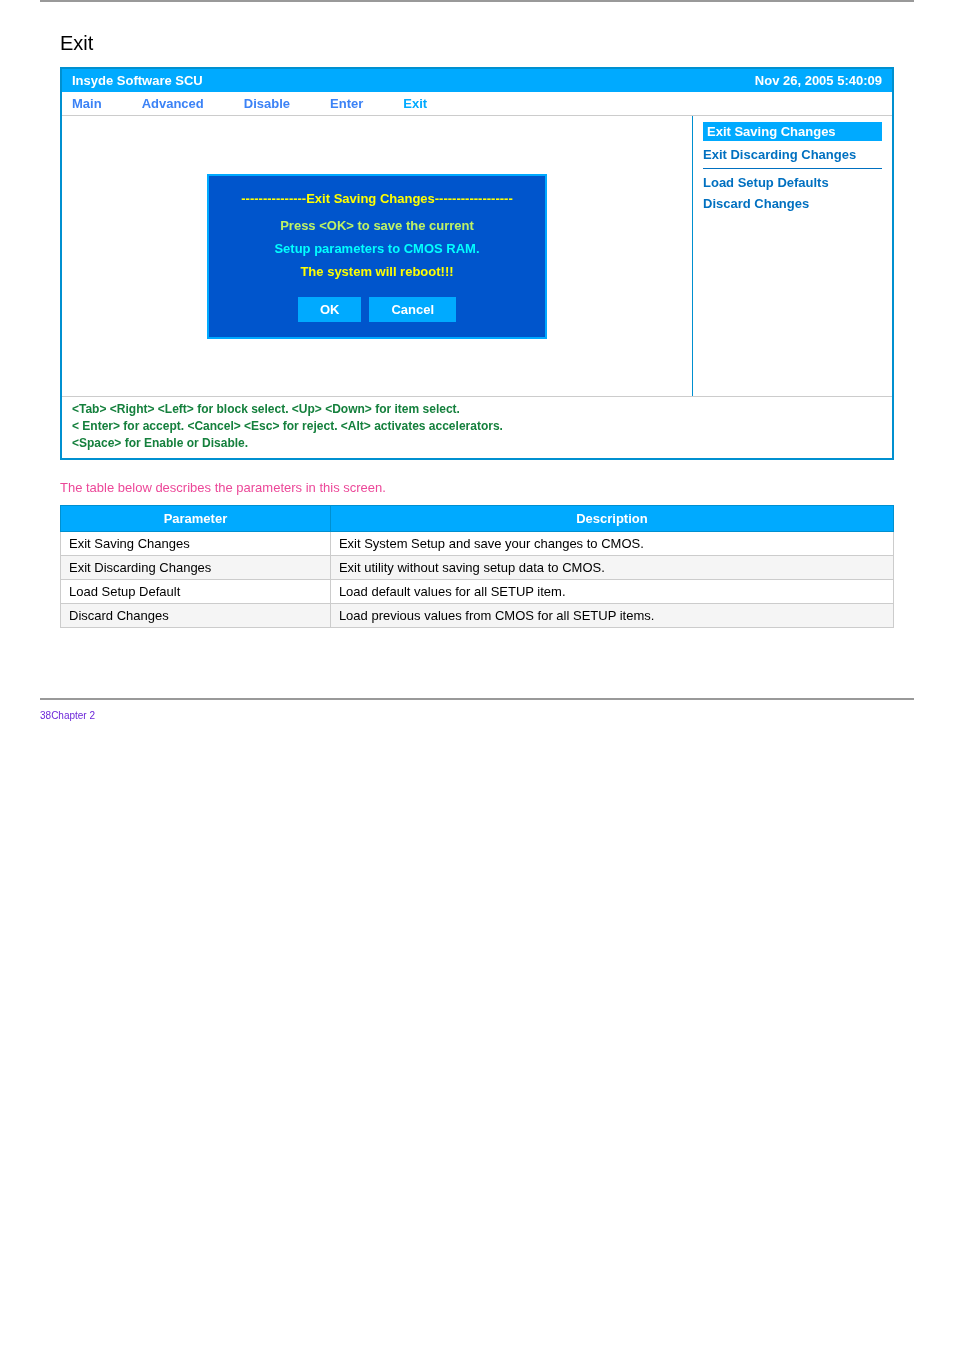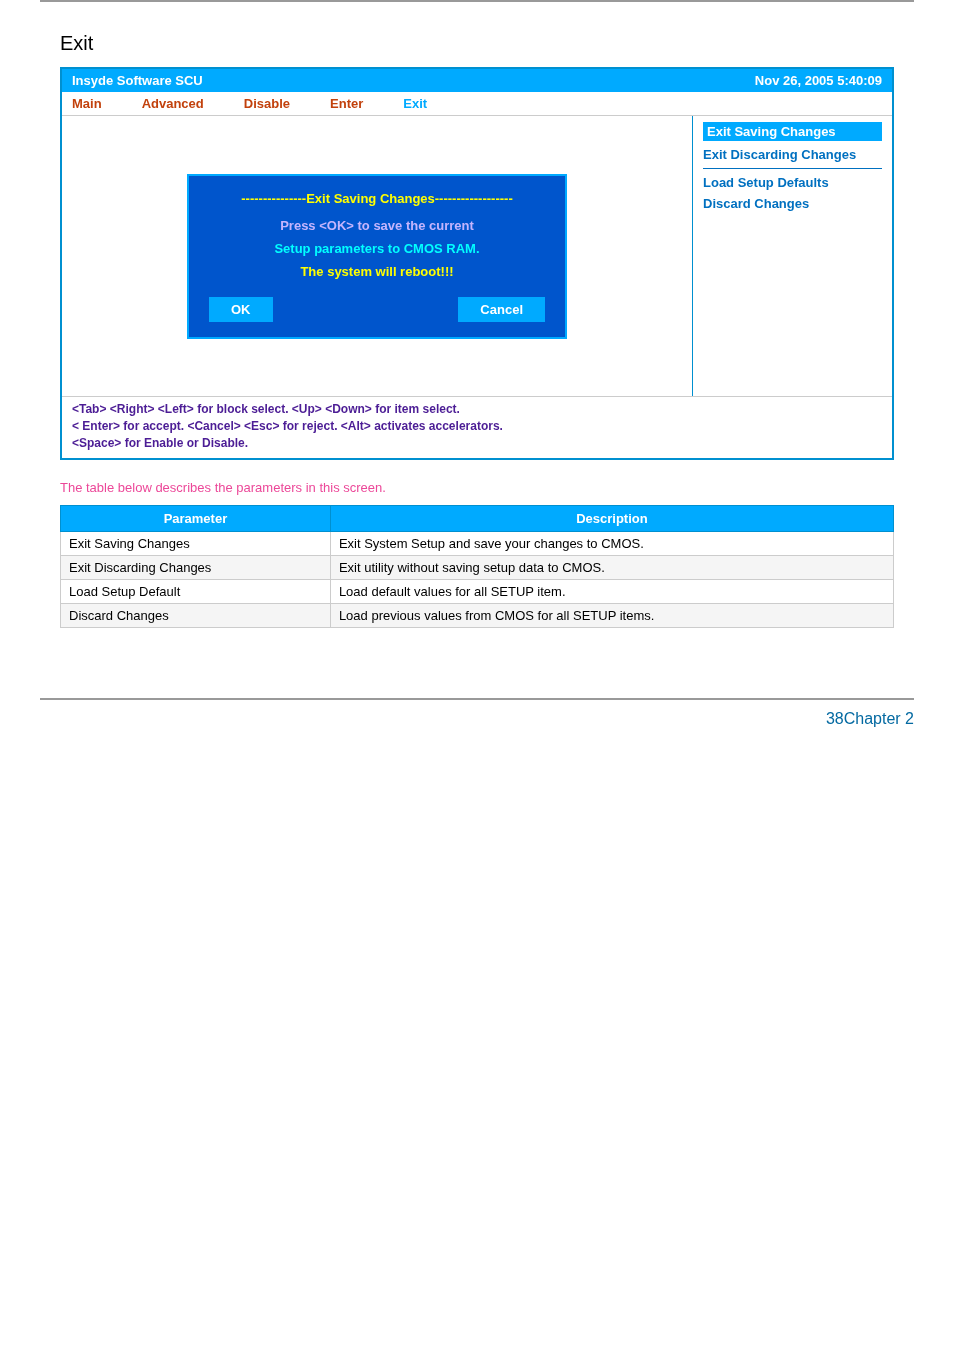--- a/index.html
+++ b/index.html
@@ -65,21 +65,21 @@
       background: #fff;
       display: flex;
       border-bottom: 1px solid #ccc;
       padding: 4px 10px;
       gap: 40px;
     }
 
     .bios-nav-item {
       font-weight: bold;
       font-size: 13px;
-      color: #c2410c;
+      color: #3b82f6;
       cursor: pointer;
     }
 
     .bios-nav-item.active {
       color: #00aaff;
     }
 
     .bios-body {
       display: flex;
       background: #fff;
@@ -92,33 +92,33 @@
       display: flex;
       align-items: center;
       justify-content: center;
     }
 
     
     .dialog-box {
       border: 2px solid #00aaff;
       background: #0055cc;
       padding: 15px 20px;
-      width: 380px;
+      width: 340px;
       text-align: center;
     }
 
     .dialog-title {
       color: #ffff00;
       font-size: 13px;
       font-weight: bold;
       margin-bottom: 12px;
     }
 
     .dialog-text {
-      color: #c4b5fd;
+      color: #bef264;
       font-size: 13px;
       font-weight: bold;
       margin-bottom: 8px;
     }
 
     .dialog-text2 {
       color: #00ffff;
       font-size: 13px;
       font-weight: bold;
       margin-bottom: 8px;
@@ -126,21 +126,21 @@
 
     .dialog-text3 {
       color: #ffff00;
       font-size: 13px;
       font-weight: bold;
       margin-bottom: 18px;
     }
 
     .dialog-buttons {
       display: flex;
-      justify-content: space-between;
+      justify-content: center;
       gap: 8px;
     }
 
     .dialog-btn {
       background: #00aaff;
       color: #fff;
       font-weight: bold;
       font-size: 13px;
       border: none;
       padding: 5px 22px;
@@ -175,21 +175,21 @@
     }
 
     
     .bios-footer {
       background: #fff;
       border-top: 1px solid #ccc;
       padding: 5px 10px;
     }
 
     .footer-line {
-      color: #4c1d95;
+      color: #15803d;
       font-size: 12px;
       font-weight: bold;
       margin-bottom: 3px;
     }
 
     
     .table-intro {
       font-size: 13px;
       color: #ec4899;
       margin-top: 20px;
@@ -224,23 +224,23 @@
     .params-table tr:nth-child(odd) td {
       background: #fff;
     }
 
     
     .page-footer {
       border-top: 2px solid #999;
       margin: 0 40px;
       padding: 10px 0;
       display: flex;
-      justify-content: flex-end;
-      font-size: 16px;
-      color: #0369a1;
+      justify-content: flex-start;
+      font-size: 10px;
+      color: #6d28d9;
       margin-top: 30px;
     }
   </style>
 </head>
 <body>
 
 <div class="top-border"></div>
 
 <div class="content-area">
 

